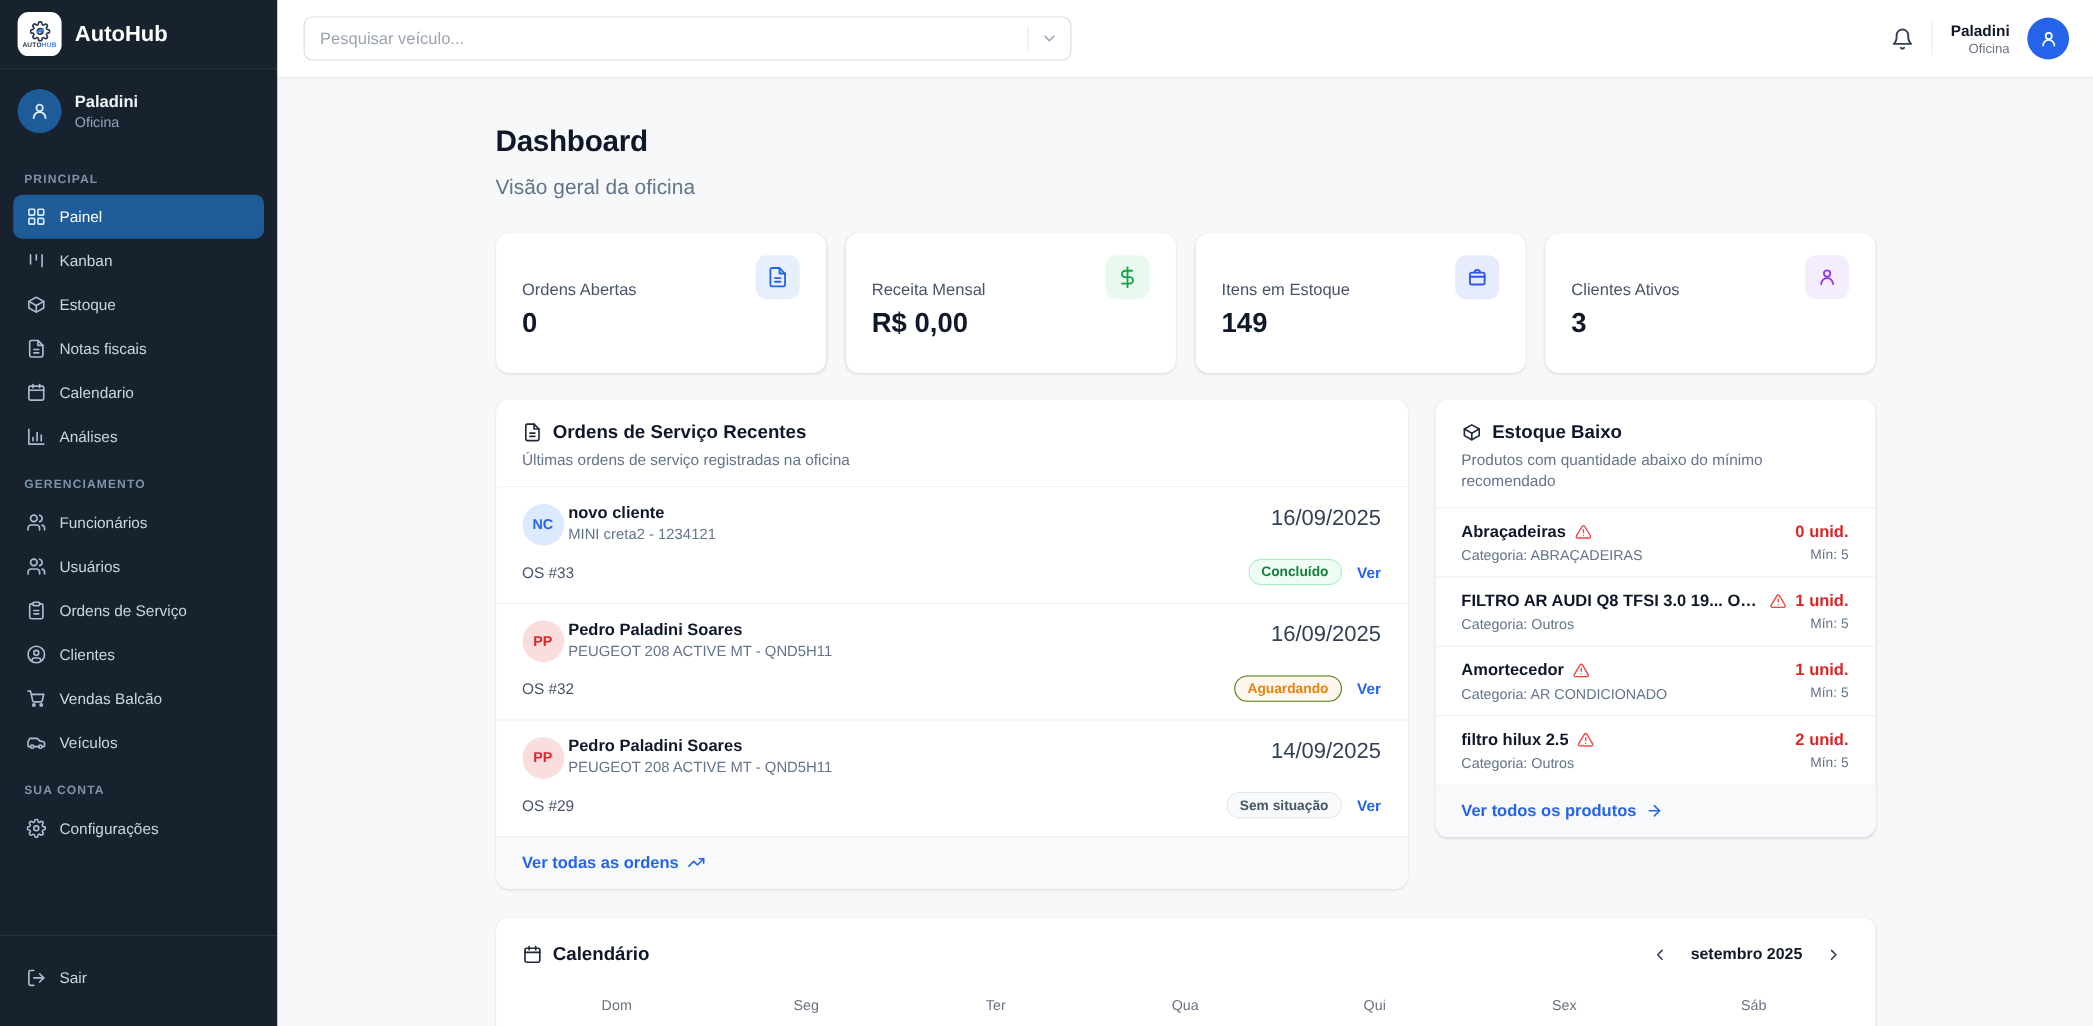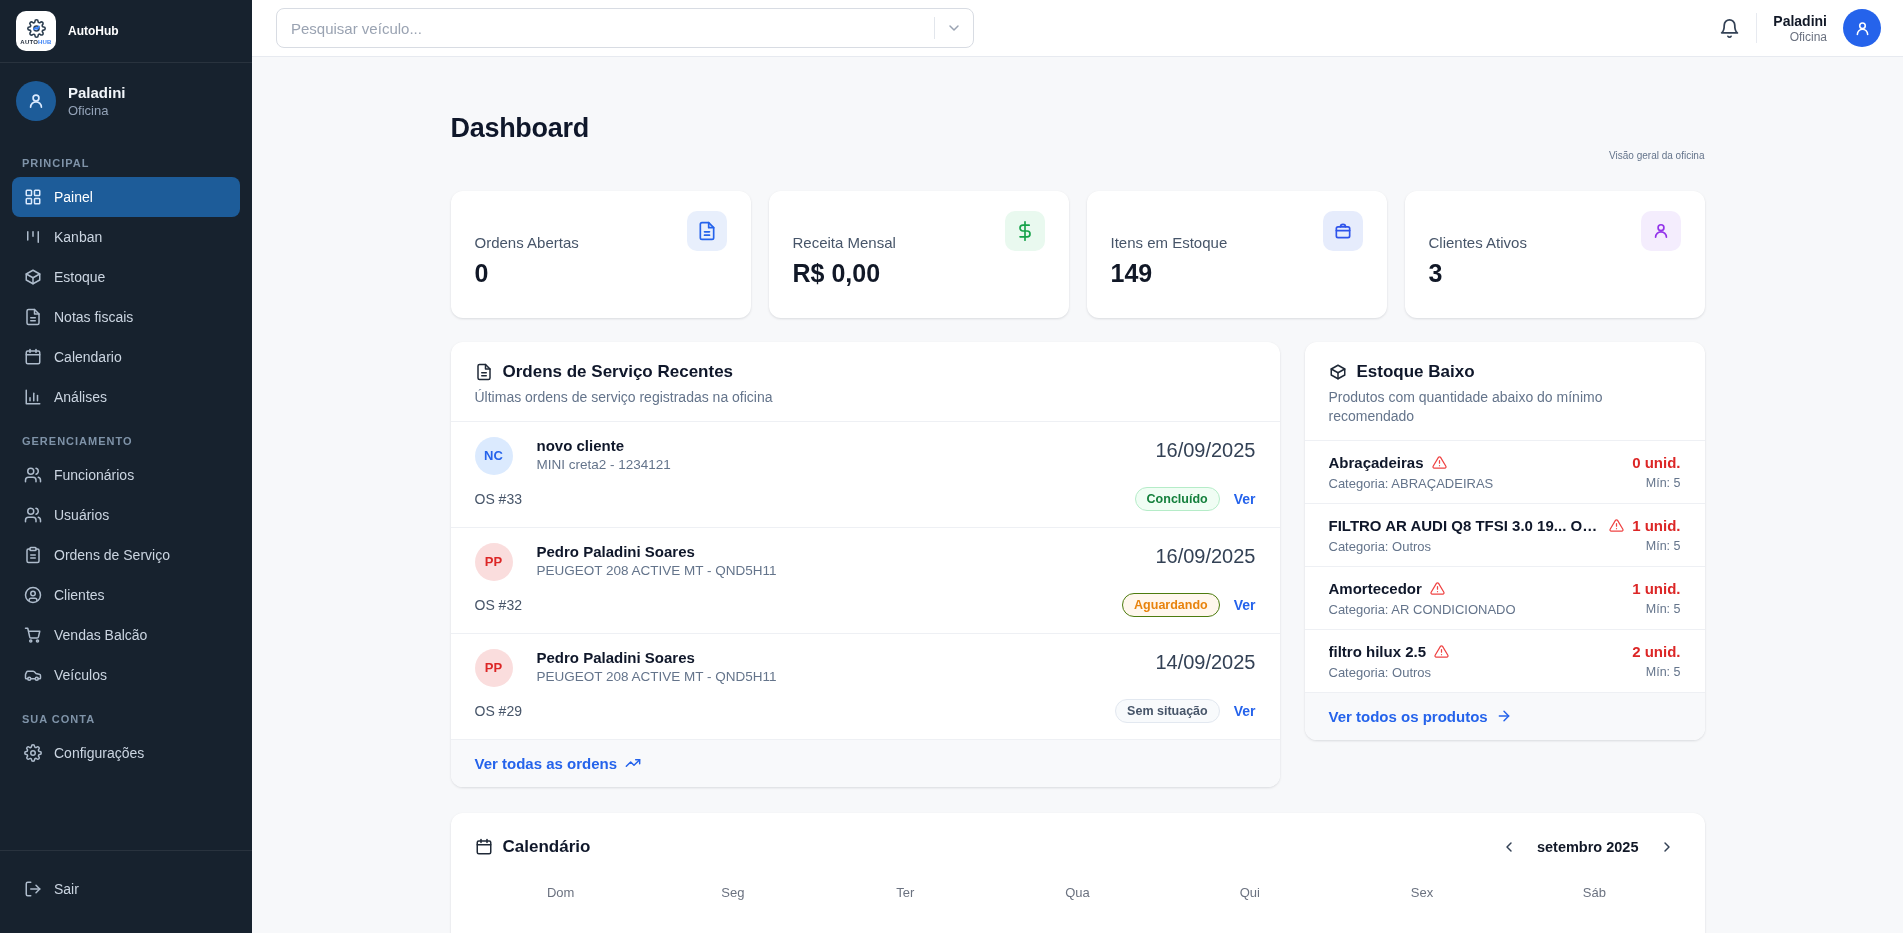--- a/index.html
+++ b/index.html
@@ -7,53 +7,53 @@
   body { font-family:"Liberation Sans", sans-serif; background:#f7f8fa; color:#0f172a; }
   svg { display:block; }
 
   
   .sidebar { position:absolute; left:0; top:0; width:252px; height:933px; background:#17222e; color:#cbd5e1; display:flex; flex-direction:column; z-index:3; }
   .brand { height:63px; display:flex; align-items:center; gap:12px; padding:0 16px; border-bottom:1px solid rgba(255,255,255,.08); flex:0 0 auto; }
   .logo-box { width:40px; height:40px; background:#ffffff; border-radius:10px; display:flex; flex-direction:column; align-items:center; justify-content:center; }
   .logo-box svg { margin-top:2px; }
   .logo-text { font-size:6px; font-weight:bold; letter-spacing:.2px; line-height:1; margin-top:1px; }
   .logo-text .lt1 { color:#1f2937; } .logo-text .lt2 { color:#3b82f6; }
-  .brand-name { font-size:12px; font-weight:bold; color:#ffffff; }
+  .brand-name { font-size:20px; font-weight:bold; color:#ffffff; }
   .side-user { display:flex; align-items:center; gap:12px; padding:18px 16px 14px; flex:0 0 auto; }
   .side-avatar { width:40px; height:40px; border-radius:50%; background:#1d5c99; color:#dbeafe; display:flex; align-items:center; justify-content:center; }
   .side-user-name { font-size:15px; font-weight:bold; color:#f1f5f9; }
   .side-user-role { font-size:13px; color:#94a3b8; margin-top:2px; }
   .nav { flex:1 1 auto; padding:4px 12px; overflow:hidden; }
   .nav-section-label { font-size:11px; font-weight:bold; letter-spacing:.09em; color:#7f93a8; margin:18px 10px 8px; }
   .nav-item { display:flex; align-items:center; gap:12px; height:40px; padding:0 12px; border-radius:8px; font-size:14px; color:#cbd5e1; cursor:pointer; }
   .nav-item .nicon { width:18px; height:18px; flex:0 0 auto; color:#aebccc; }
   .nav-item.active { background:#1d5c99; color:#ffffff;text-align:right; }
   .nav-item.active .nicon { color:#dbeafe; }
   .side-bottom { flex:0 0 auto; border-top:1px solid rgba(255,255,255,.08); padding:18px 12px 24px; }
 
   
-  .topbar { position:absolute; left:252px; top:0; right:0; height:57px; background:#ffffff; border-bottom:1px solid #e7eaf0; display:flex; align-items:center; z-index:2; }
+  .topbar { position:absolute; left:252px; top:0; right:0; height:71px; background:#ffffff; border-bottom:1px solid #e7eaf0; display:flex; align-items:center; z-index:2; }
   .search-wrap { margin-left:24px; width:698px; height:40px; border:1px solid #d8dce3; border-radius:8px; display:flex; align-items:center; background:#fff; }
   .search-input { flex:1; border:none; outline:none; font-size:15px; color:#334155; padding:0 14px; font-family:inherit; background:transparent; }
   .search-input::placeholder { color:#9aa3b2; }
   .search-divider { width:1px; height:22px; background:#e2e6ec; }
   .search-caret { width:38px; display:flex; align-items:center; justify-content:center; color:#9aa3b2; cursor:pointer; }
   .topbar-right { margin-left:auto; display:flex; align-items:center; gap:16px; padding-right:22px; }
   .bell-btn { color:#334155; cursor:pointer; }
   .topbar-vdiv { width:1px; height:30px; background:#e7eaf0; }
   .topbar-user-text { text-align:right; }
   .topbar-user-name { font-size:14px; font-weight:bold; color:#111827; }
   .topbar-user-role { font-size:12px; color:#6b7280; margin-top:1px; }
   .topbar-avatar { width:38px; height:38px; border-radius:50%; background:#2563eb; color:#fff; display:flex; align-items:center; justify-content:center; cursor:pointer; }
 
   
   .main { position:absolute; left:252px; top:63px; right:0; bottom:0; overflow:hidden; background:#f7f8fa; }
   .container { width:1254px; margin:0 auto; padding-top:50px; }
   .page-title { font-size:27px; font-weight:800; color:#0f172a; letter-spacing:-.3px; }
-  .page-subtitle { font-size:10px; color:#64748b; margin-top:6px;text-align:right; }
+  .page-subtitle { font-size:19px; color:#64748b; margin-top:16px; }
 
   .stats-row { display:flex; gap:18px; margin-top:30px; }
   .stat-card { flex:1; height:127px; background:#fff; border-radius:12px; box-shadow:0 1px 2px rgba(16,24,40,.05), 0 1px 3px rgba(16,24,40,.08); padding:20px 24px; }
   .stat-top { display:flex; align-items:flex-end; justify-content:space-between; }
   .stat-label { font-size:15px; color:#475569; }
   .icon-box { width:40px; height:40px; border-radius:10px; display:flex; align-items:center; justify-content:center; }
   .ib-blue   { background:#e8effc; color:#2563eb; }
   .ib-green  { background:#e9f9ef; color:#16a34a; }
   .ib-indigo { background:#e6ecfc; color:#2f54eb; }
   .ib-purple { background:#f4edfd; color:#9333ea; }
@@ -63,21 +63,21 @@
   .card { background:#fff; border-radius:12px; box-shadow:0 1px 2px rgba(16,24,40,.05), 0 1px 3px rgba(16,24,40,.08); overflow:hidden; }
   .orders-card { width:829px; }
   .stock-card { width:400px; }
   .card-header { padding:20px 24px 14px; border-bottom:1px solid #eef0f4; }
   .card-title-row { display:flex; align-items:center; gap:10px; }
   .card-title { font-size:17px; font-weight:bold; color:#0f172a; }
   .card-title-row svg { color:#1f2937; }
   .card-subtitle { font-size:14px; color:#64748b; margin-top:6px; line-height:1.35; }
 
   .order-row { padding:15px 24px 16px; border-bottom:1px solid #eef0f4; }
-  .order-line1 { display:flex; align-items:flex-start; gap:24px; }
+  .order-line1 { display:flex; align-items:flex-start; gap:4px; }
   .chip { width:38px; height:38px; border-radius:50%; display:flex; align-items:center; justify-content:center; font-size:13px; font-weight:bold; flex:0 0 auto; }
   .chip-blue { background:#dbeafe; color:#2563eb; }
   .chip-red  { background:#fadddd; color:#dc2626; }
   .order-name { font-size:15px; font-weight:bold; color:#0f172a; }
   .order-vehicle { font-size:13.5px; color:#64748b; margin-top:3px; }
   .order-date { margin-left:auto; font-size:20px; color:#334155; padding-top:2px; }
   .order-line2 { display:flex; align-items:center; margin-top:12px; }
   .order-os { font-size:14px; color:#475569; }
   .order-actions { margin-left:auto; display:flex; align-items:center; gap:14px; }
   .badge { font-size:12.5px; font-weight:bold; padding:4px 11px; border-radius:999px; white-space:nowrap;margin-left:36px; }

